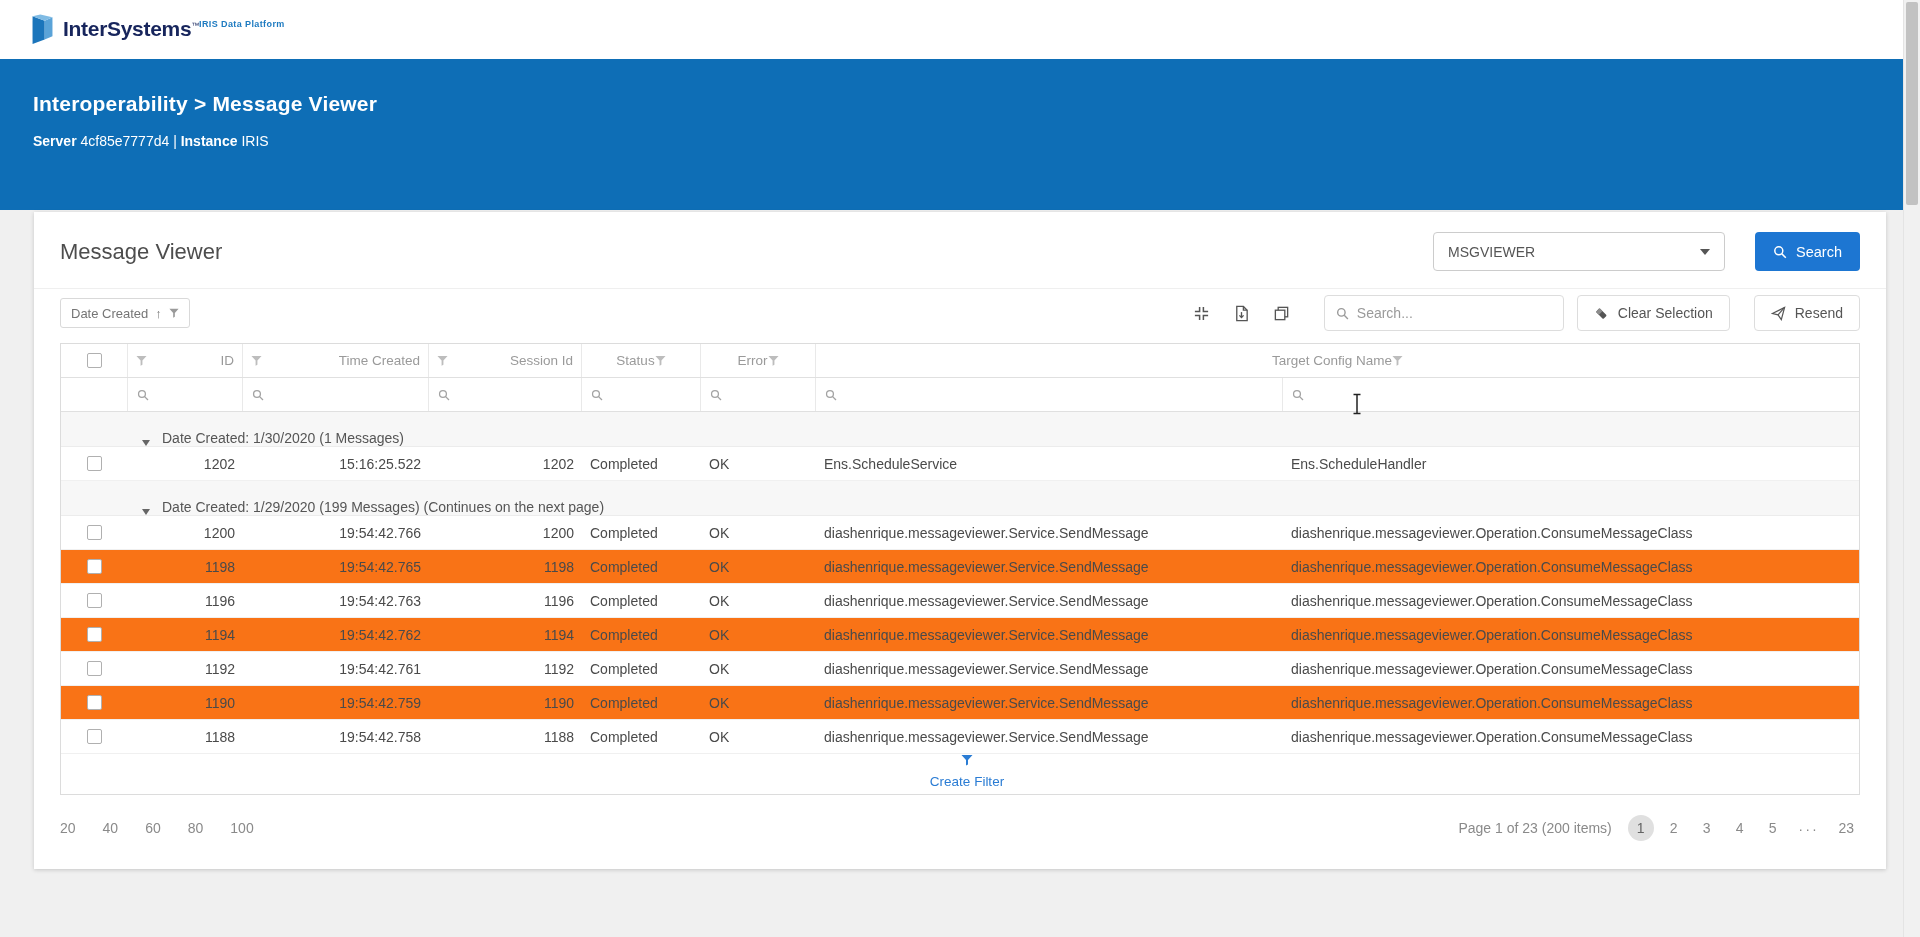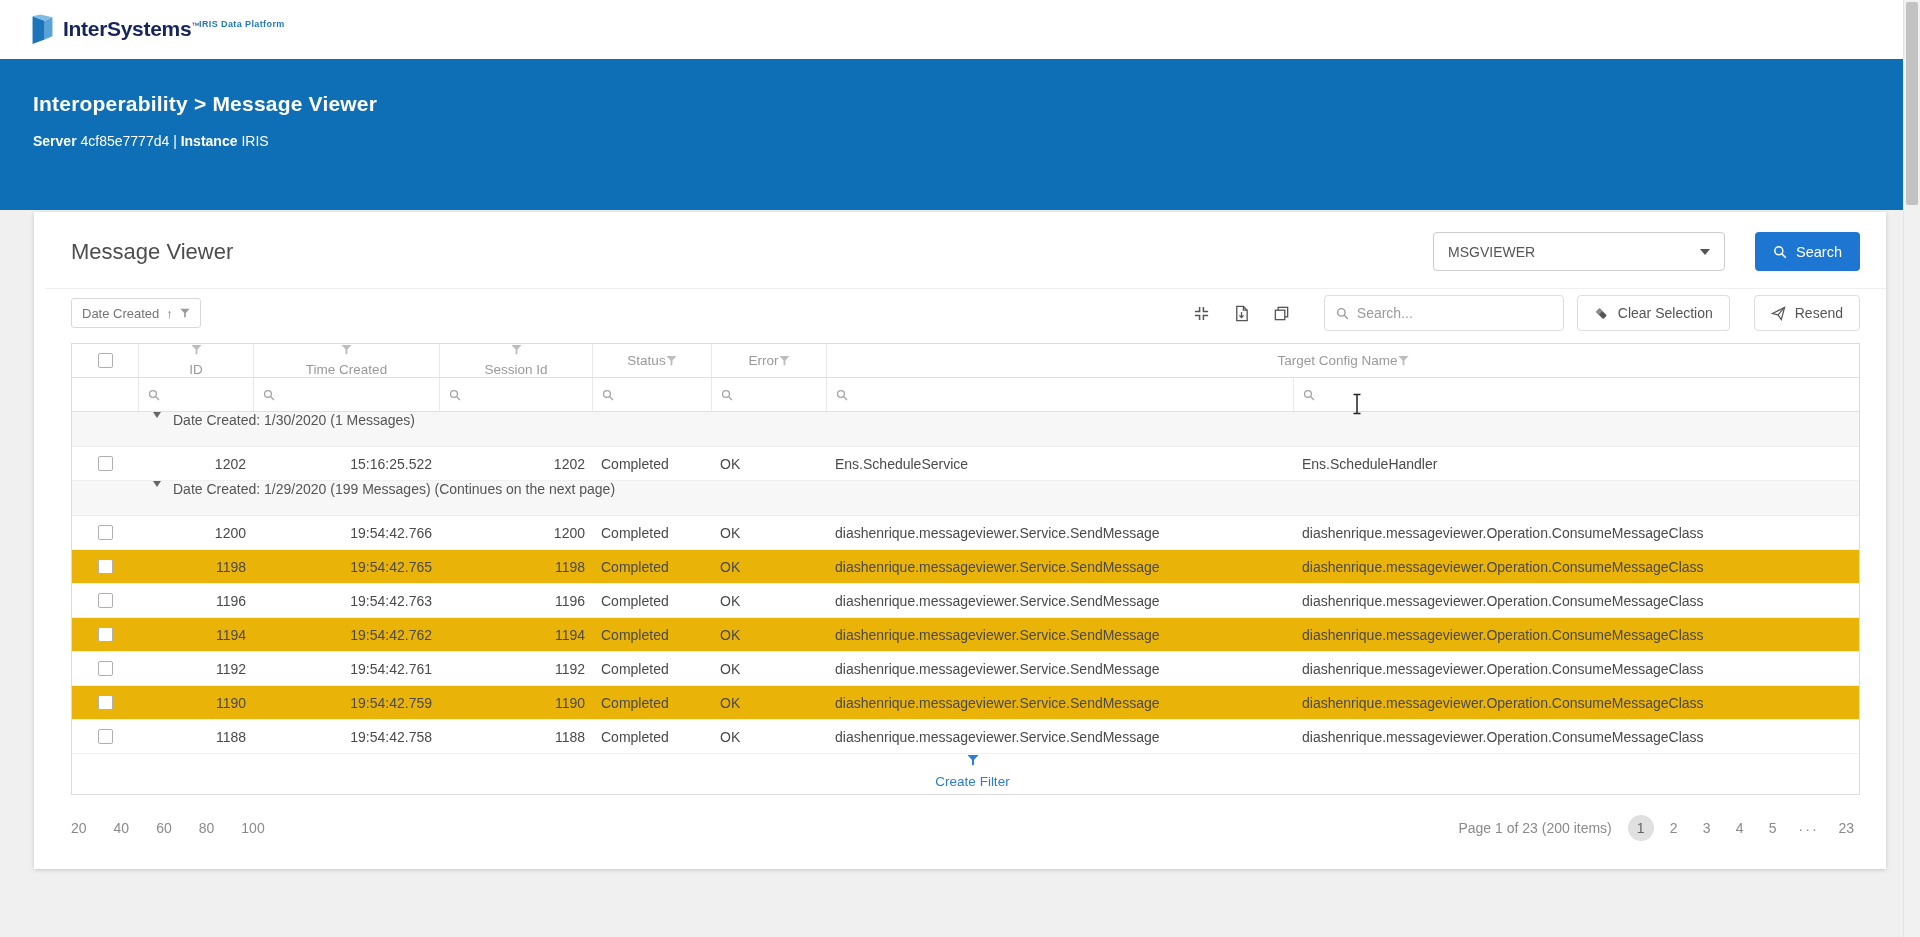--- a/index.html
+++ b/index.html
@@ -15,21 +15,21 @@
   .brand sup { font-size:8px; font-weight:normal; }
   .brand-sub { font-size:9px; font-weight:bold; color:#1d7ac0; letter-spacing:0.4px; margin-top:2px; }
 
   
   .hero { height:151px; background:#0e6eb6; color:#fff; padding:33px 33px 0; }
   .hero-title { font-size:21px; font-weight:bold; letter-spacing:0.2px; }
   .hero-sub { margin-top:17px; font-size:14px; }
   .hero-sub .lbl { font-weight:bold; }
 
   
-  .card { margin:2px 34px 0; background:#fff; border-radius:0; box-shadow:0 1px 4px rgba(0,0,0,.18);padding-left:11px; }
+  .card { margin:2px 34px 0; background:#fff; border-radius:0; box-shadow:0 1px 4px rgba(0,0,0,.18); }
   .card-head { display:flex; justify-content:space-between; align-items:center; padding:20px 26px 17px; border-bottom:1px solid #efefef; }
   .card-title { font-size:22px; color:#4d4d4d; font-weight:400; }
   .head-controls { display:flex; align-items:center; gap:30px; }
   .select { width:292px; height:39px; border:1px solid #ccc; border-radius:4px; background:#fff;
             display:flex; align-items:center; justify-content:space-between; padding:0 14px; font-size:14px; color:#555; cursor:pointer; }
   .caret-down { width:0; height:0; border-left:5px solid transparent; border-right:5px solid transparent; border-top:6px solid #555; }
   .btn-primary { height:39px; background:#1d76d2; color:#fff; border:none; border-radius:4px; padding:0 18px;
                  display:flex; align-items:center; gap:9px; font-size:14.5px; cursor:pointer; }
   .btn-primary svg { color:#fff; }
 
@@ -56,36 +56,36 @@
   .col-time   { width:186px; flex:none; }
   .col-session{ width:153px; flex:none; }
   .col-status { width:119px; flex:none; }
   .col-error  { width:115px; flex:none; }
   .col-source { width:467px; flex:none; }
   .col-target { flex:1; }
 
   .g-header { display:flex; height:34px; color:#9a9a9a; font-size:13.5px; border-bottom:1px solid #e0e0e0; }
   .g-header > div { display:flex; align-items:center; border-right:1px solid #e9e9e9; padding:0 8px; }
   .g-header > div:last-child { border-right:none; }
-  .h-num  { justify-content:space-between;flex-direction:column; }
+  .h-num  { justify-content:space-between; }
   .h-text { justify-content:center; }
   .funnel { color:#bdbdbd; flex:none; }
 
   .g-filter { display:flex; height:34px; border-bottom:1px solid #e0e0e0; }
   .g-filter > div { display:flex; align-items:center; border-right:1px solid #e9e9e9; padding:0 9px; color:#a3a3a3; cursor:text; }
   .g-filter > div:last-child { border-right:none; }
 
   .checkbox { width:15px; height:15px; border:1px solid #b0b0b0; border-radius:2px; background:#fff; display:inline-block; cursor:pointer; }
 
-  .group-row { display:flex; align-items:flex-start; height:35px; background:#f7f7f7; border-bottom:1px solid #ececec;
+  .group-row { display:flex; align-items:flex-end; height:35px; background:#f7f7f7; border-bottom:1px solid #ececec;
                color:#555; padding-left:81px; gap:12px; cursor:pointer; }
   .tri { width:0; height:0; border-left:4.5px solid transparent; border-right:4.5px solid transparent; border-top:6px solid #666; flex:none; }
 
   .row { display:flex; height:34px; color:#4a4a4a; border-bottom:1px solid #f0f0f0; background:#fff; }
-  .row.alt { background:#eab308; }
+  .row.alt { background:#f97316; }
   .row .cell { display:flex; align-items:center; padding:0 8px; overflow:hidden; white-space:nowrap; }
   .row .num { justify-content:flex-end; }
 
   .create-filter { display:flex; align-items:center; gap:8px; height:40px; padding-left:14px; color:#2a7cd4; font-size:13.5px; cursor:pointer;flex-direction:column; }
   .create-filter .funnel-blue { color:#2a7cd4; }
 
   
   .pager { display:flex; align-items:center; padding:20px 26px 28px; color:#8a8a8a; font-size:14px; }
   .sizes { display:flex; gap:27px; }
   .sizes span { cursor:pointer; }

